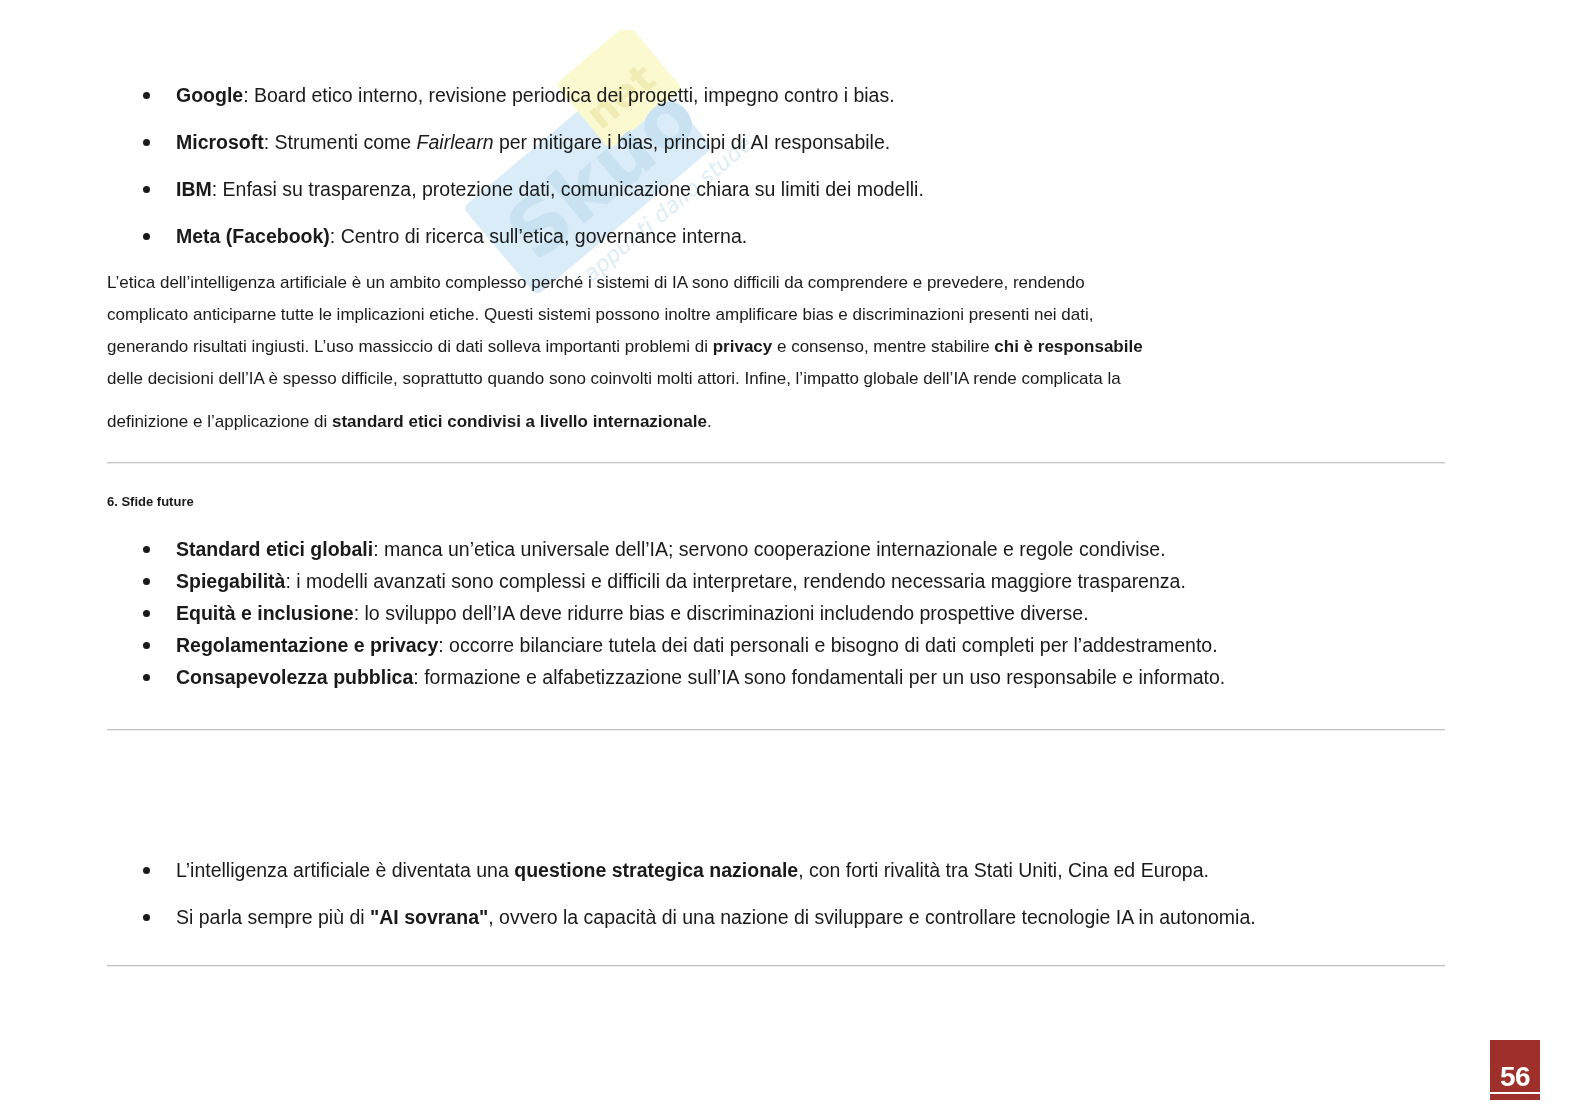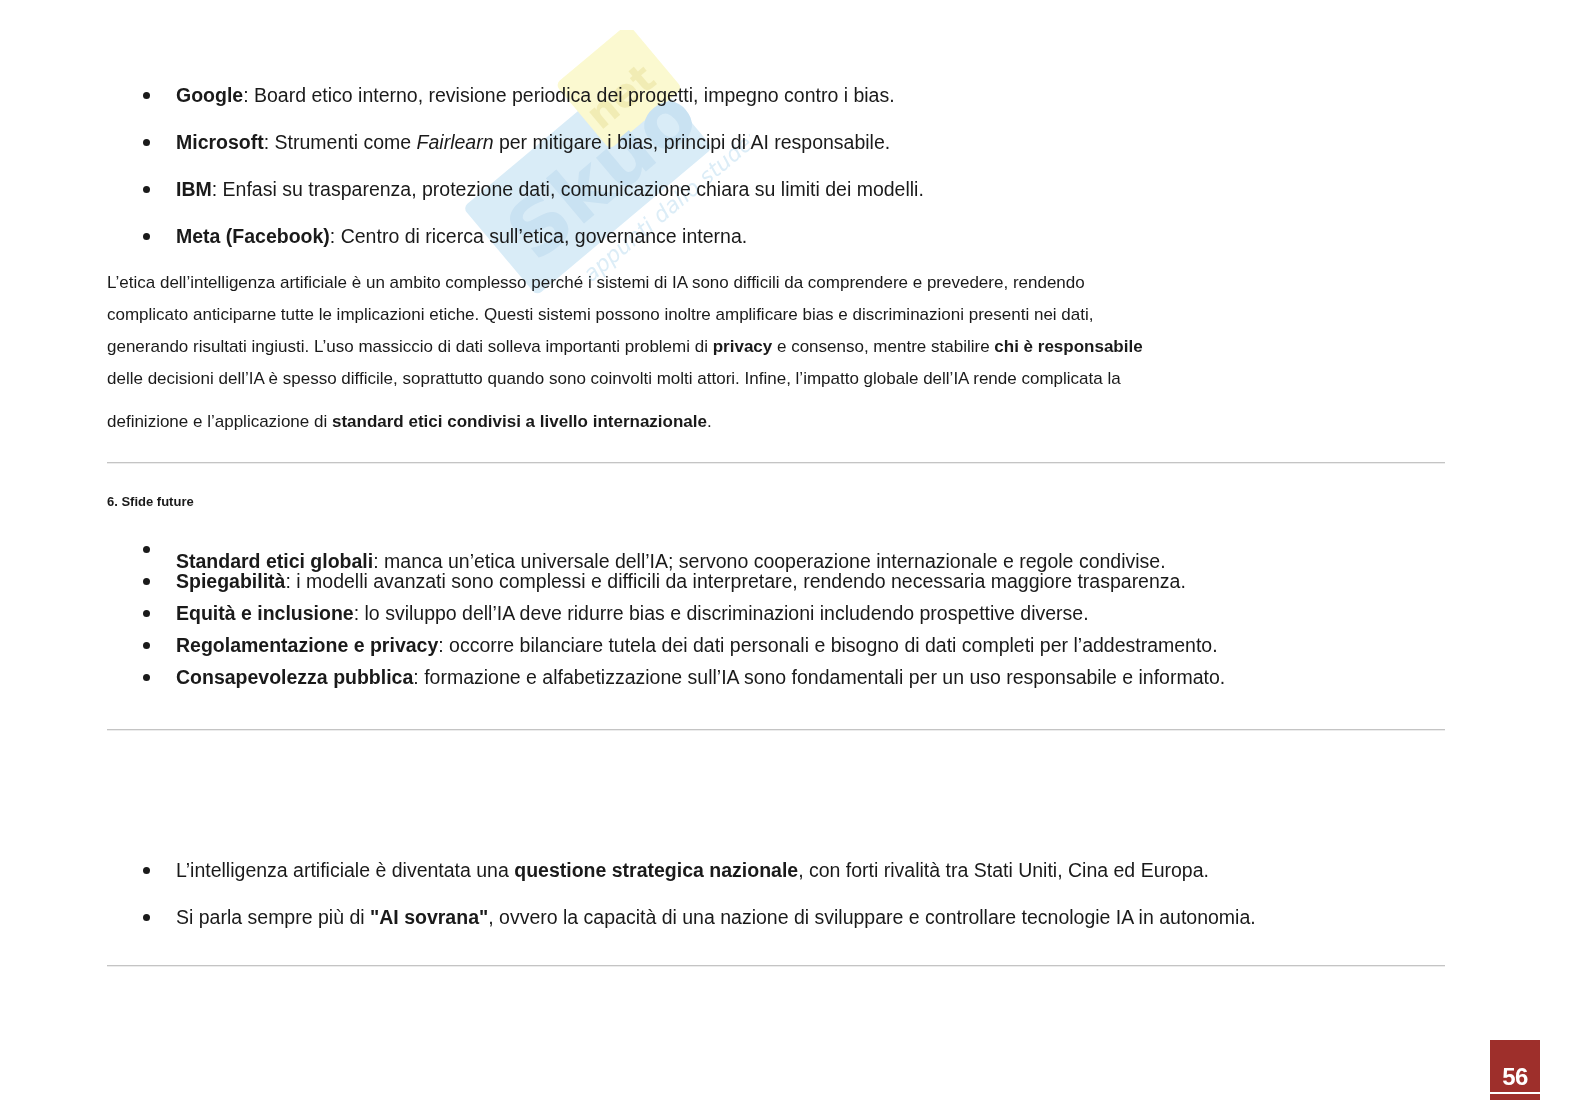--- a/index.html
+++ b/index.html
@@ -81,21 +81,21 @@
       background: #9e2f2b;
     }
     .page-badge .num {
       position: absolute;
       left: 0;
       right: 0;
       top: 23px;
       text-align: center;
       color: #ffffff;
       font-weight: bold;
-      font-size: 24px;
+      font-size: 28px;
       line-height: 28px;
       font-family: "Liberation Sans", sans-serif;
       letter-spacing: -0.5px;
     }
     .page-badge .underline {
       position: absolute;
       left: 0;
       right: 0;
       top: 52px;
       height: 2px;
@@ -150,21 +150,21 @@
       <span>definizione e l’applicazione di </span><b>standard etici condivisi a livello internazionale</b><span>.</span>
     </div>
   </div>
 
   <div class="rule" style="top:462px;"></div>
 
   <div class="heading" style="top:490px;">6. Sfide future</div>
 
   <div>
     <span class="bullet-dot" style="top:546px;"></span>
-    <div class="bullet-line" style="top:537px;margin-top:12px;">
+    <div class="bullet-line" style="top:537px;">
       <b>Standard etici globali</b><span>: manca un’etica universale dell’IA; servono cooperazione internazionale e regole condivise.</span>
     </div>
 
     <span class="bullet-dot" style="top:578px;"></span>
     <div class="bullet-line" style="top:569px;">
       <b>Spiegabilità</b><span>: i modelli avanzati sono complessi e difficili da interpretare, rendendo necessaria maggiore trasparenza.</span>
     </div>
 
     <span class="bullet-dot" style="top:610px;"></span>
     <div class="bullet-line" style="top:601px;">

